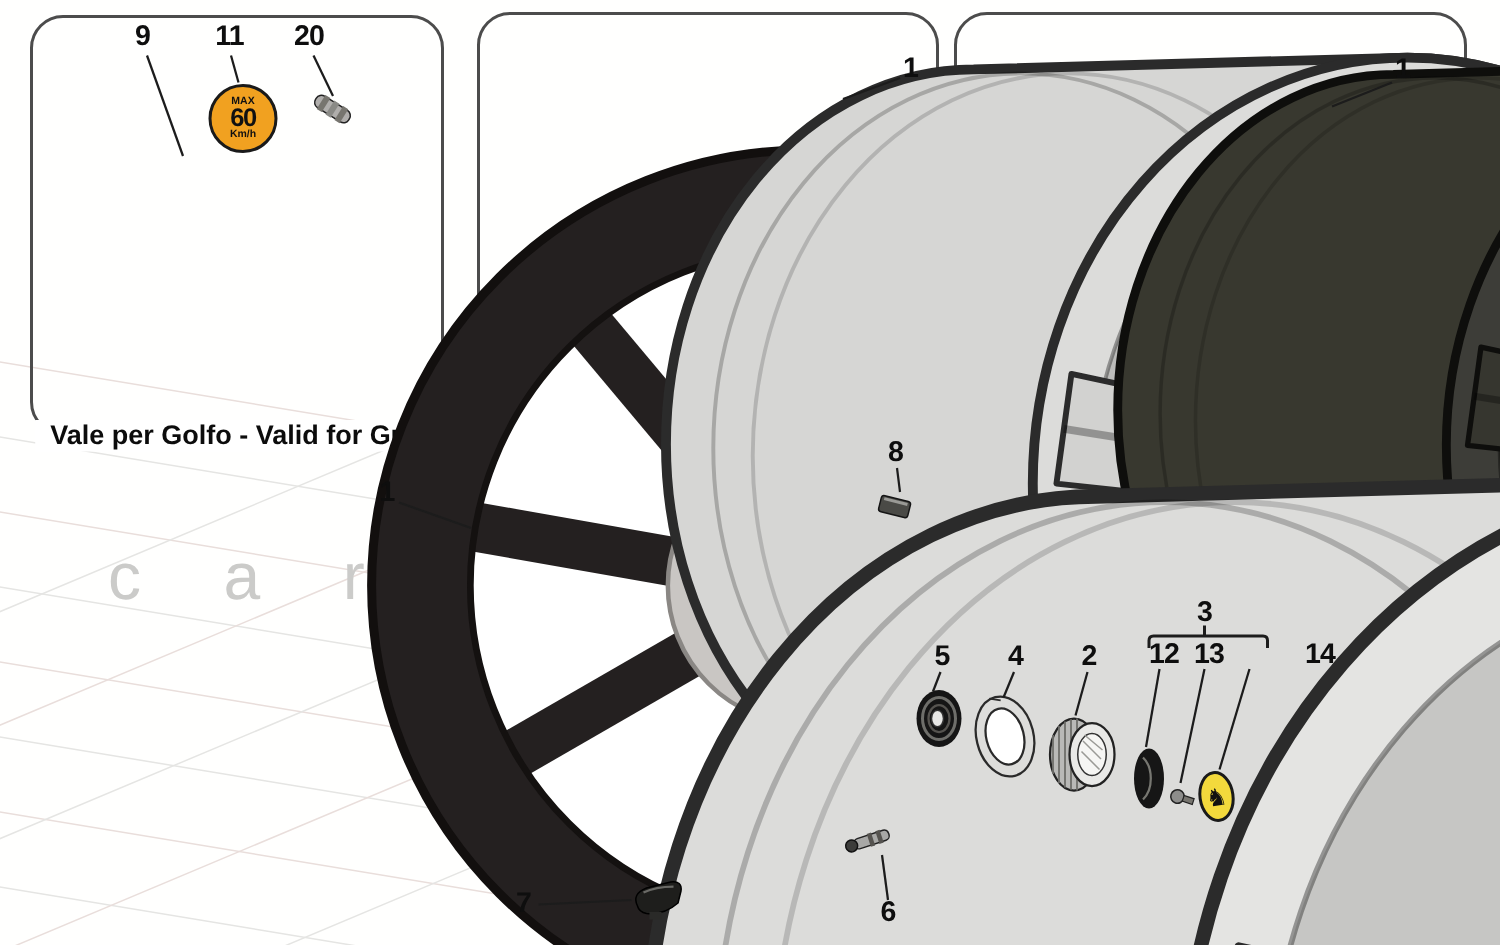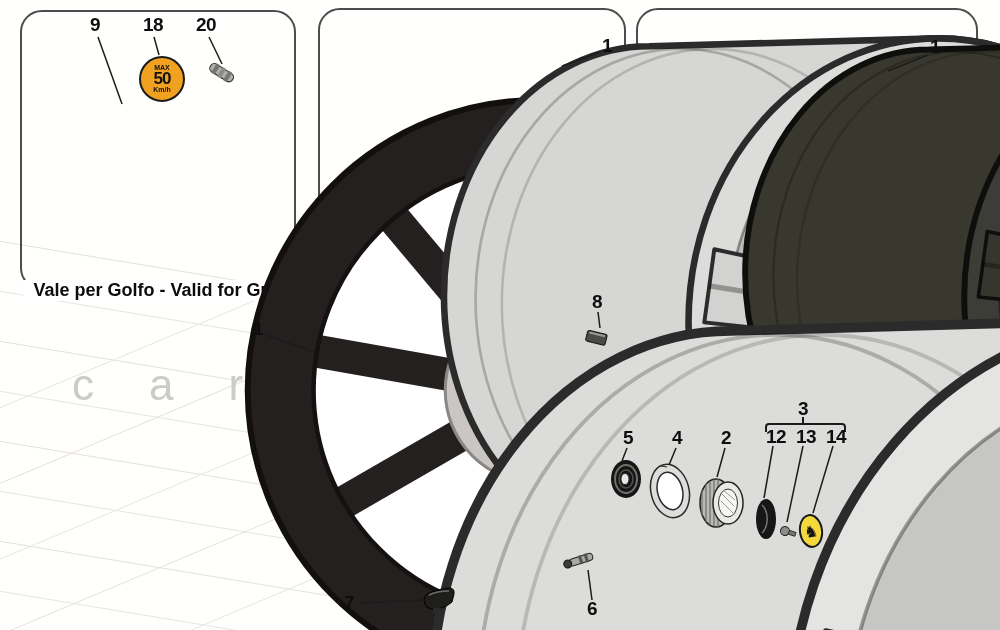--- a/index.html
+++ b/index.html
@@ -240,35 +240,35 @@
       <path d="M803,446 L787,522"></path>
       <path d="M833,446 L813,513"></path>
       <path d="M592,600 L588,570"></path>
       <path d="M359,603 L421,600"></path>
       <path d="M766,432 L766,427 Q766,424 769,424 L842,424 Q845,424 845,427 L845,432 M803,424 L803,417" stroke-width="2"></path>
     </g>
   </svg>
 
   <div class="sticker">
     <div class="s1">MAX</div>
-    <div class="s2">50</div>
+    <div class="s2">60</div>
     <div class="s3">Km/h</div>
   </div>
 
 
   <div class="co" style="left:95px;top:25px">9</div>
-  <div class="co" style="left:153px;top:25px">18</div>
+  <div class="co" style="left:153px;top:25px">11</div>
   <div class="co" style="left:206px;top:25px">20</div>
   <div class="co" style="left:607px;top:46px">1</div>
   <div class="co" style="left:935px;top:47px">1</div>
   <div class="co" style="left:258px;top:329px">1</div>
   <div class="co" style="left:597px;top:302px">8</div>
   <div class="co" style="left:628px;top:438px">5</div>
   <div class="co" style="left:677px;top:438px">4</div>
   <div class="co" style="left:726px;top:438px">2</div>
   <div class="co" style="left:803px;top:409px">3</div>
   <div class="co" style="left:776px;top:437px">12</div>
   <div class="co" style="left:806px;top:437px">13</div>
-  <div class="co" style="left:836px;top:437px">14</div>
+  <div class="co" style="left:880px;top:437px">14</div>
   <div class="co" style="left:592px;top:609px">6</div>
   <div class="co" style="left:349px;top:603px">7</div>
 
 </div>
 
 </body></html>

